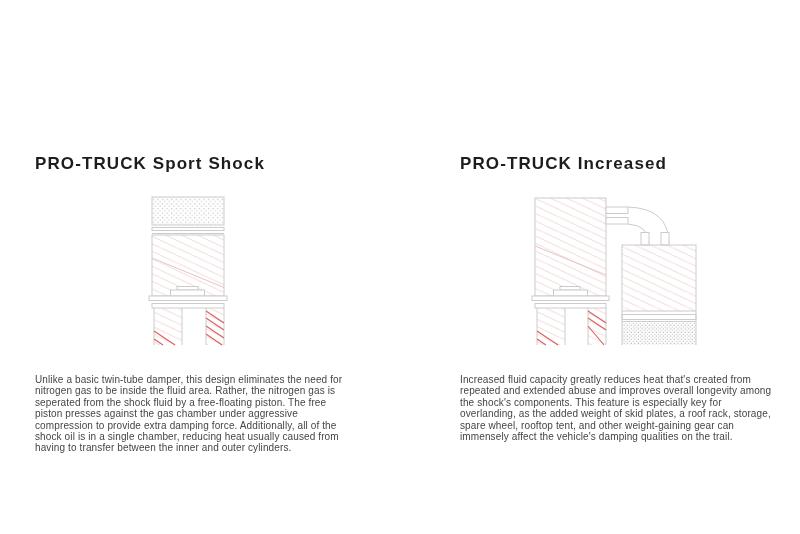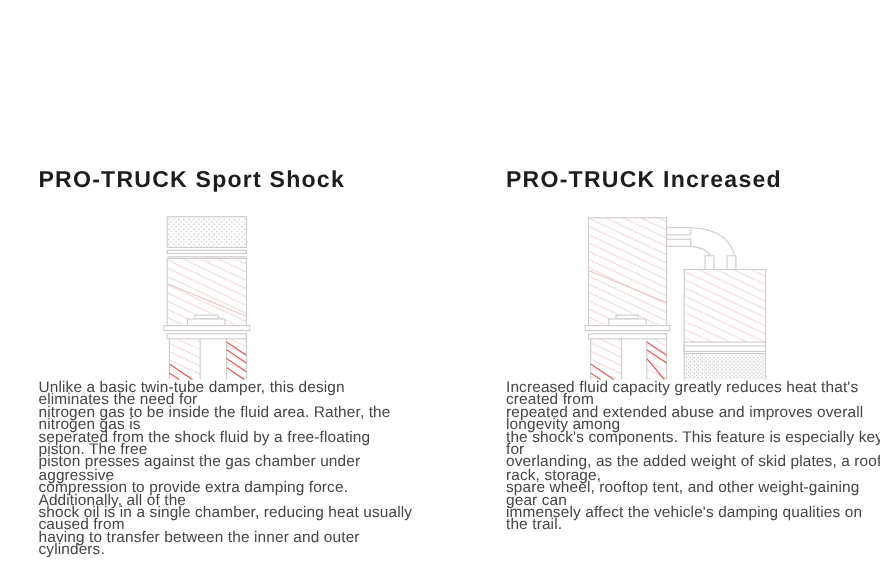--- a/index.html
+++ b/index.html
@@ -15,26 +15,26 @@
   html,body{margin:0;padding:0;}
   body{
     width:800px;height:534px;background:var(--page-bg);
     font-family:"Liberation Sans","DejaVu Sans",sans-serif;
     overflow:hidden;
   }
   #app{position:relative;width:800px;height:534px;background:var(--page-bg);}
   .col{position:absolute;top:0;width:0;}
   .title{
     position:absolute;top:154px;left:0;margin:0;
-    font-size:21px;line-height:20px;font-weight:700;
+    font-size:17px;line-height:20px;font-weight:700;
     letter-spacing:1.1px;color:var(--title-text);white-space:nowrap;
   }
   .desc{
-    position:absolute;top:346px;left:0;margin:0;width:345px;
-    font-size:14px;line-height:11.4px;letter-spacing:0.12px;
+    position:absolute;top:374px;left:0;margin:0;width:345px;
+    font-size:10px;line-height:11.4px;letter-spacing:0.12px;
     color:var(--body-text);white-space:pre-line;
   }
   .diagram{position:absolute;}
   #sport-shock-svg{left:145px;top:193px;}
   #reservoir-svg{left:528px;top:193px;}
   
   .st{fill:#ffffff;stroke:var(--outline);stroke-width:1;}
   .stn{fill:none;stroke:var(--outline);stroke-width:1;}
   .hf{fill:url(#hatchPink);stroke:var(--outline);stroke-width:1;}
   .hfo{fill:url(#hatchPink);}

